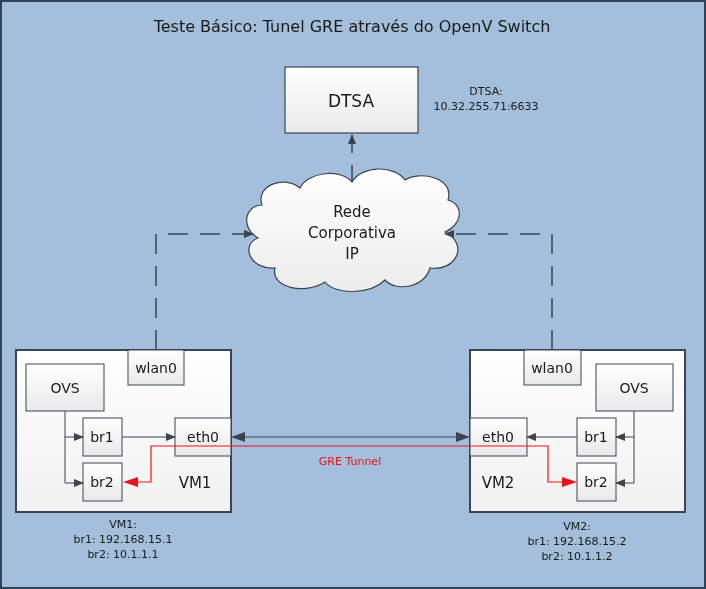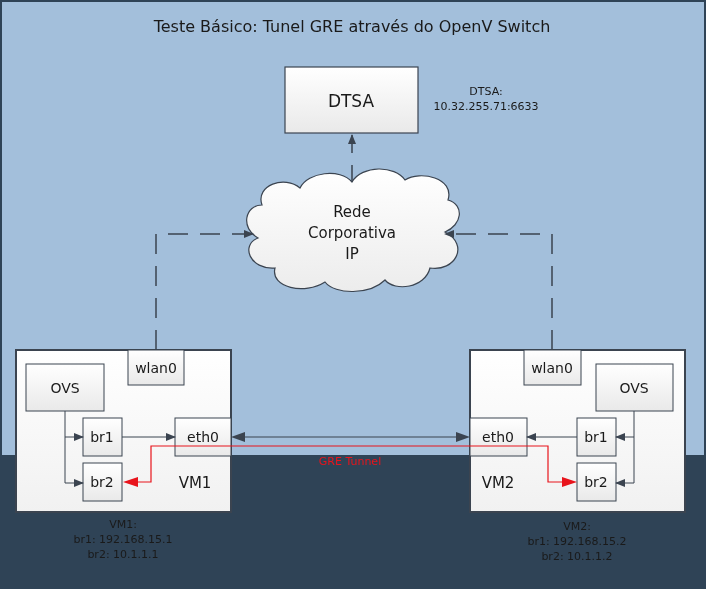--- a/index.html
+++ b/index.html
@@ -1,18 +1,18 @@
 <!DOCTYPE html>
 <html><head>
 <meta charset="utf-8">
 <style>
   html, body { margin: 0; padding: 0; }
   body { width: 706px; height: 589px; overflow: hidden; background: #2f4356; }
   #canvas {
-    position: absolute; left: 2px; top: 2px; width: 702px; height: 453px;
+    position: absolute; left: 2px; top: 2px; width: 702px; height: 585px;
     background: #a3bfdb;
     font-family: "DejaVu Sans", sans-serif;
   }
   svg { position: absolute; left: 0; top: 0; }
   .lbl { font-family: "DejaVu Sans", sans-serif; fill: #1a1a1a; }
 </style>
 </head>
 <body>
 
 <div id="canvas">

